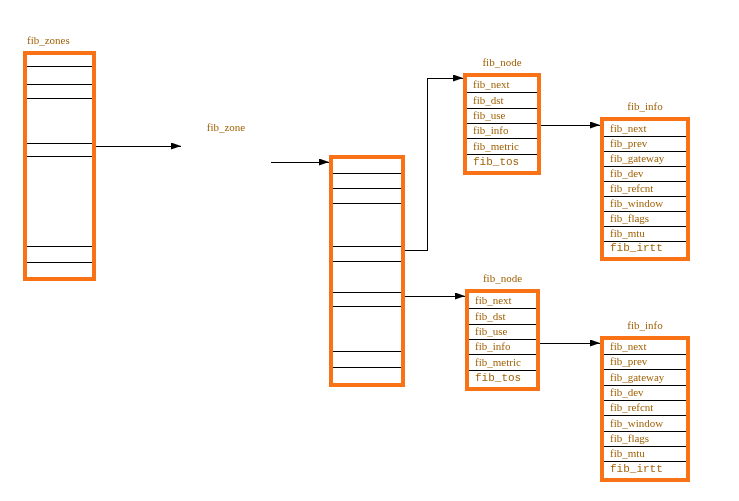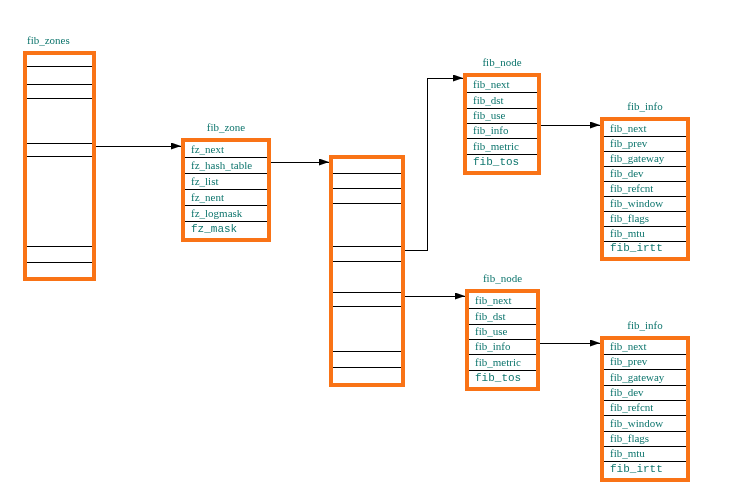--- a/index.html
+++ b/index.html
@@ -2,21 +2,21 @@
 <html><head>
 <meta charset="utf-8">
 <style>
   html,body{margin:0;padding:0;background:#fff;}
   .page{
     position:relative;
     width:739px;height:501px;
     background:#ffffff;
     overflow:hidden;
     font-family:"Liberation Serif","DejaVu Serif",serif;
-    color:#0f766e;
+    color:#a16207;
   }
   .struct-box{
     position:absolute;
     border:4px solid #f97316;
     background:#ffffff;
     box-sizing:border-box;
   }
   .struct-row{
     box-sizing:border-box;
     border-bottom:1px solid #000;
@@ -70,28 +70,20 @@
       <div class="struct-row" style="height: 12px; line-height: 10px;"></div>
       <div class="struct-row" style="height: 18px; line-height: 16px;"></div>
       <div class="struct-row" style="height: 14px; line-height: 12px;"></div>
       <div class="struct-row" style="height: 45px; line-height: 43px;"></div>
       <div class="struct-row" style="height: 13px; line-height: 11px;"></div>
       <div class="struct-row" style="height: 90px; line-height: 88px;"></div>
       <div class="struct-row" style="height: 16px; line-height: 14px;"></div>
       <div class="struct-row" style="height: 14px; line-height: 12px;"></div>
     </div>
     <div class="struct-title" style="left: 181px; top: 121px; width: 90px;">fib_zone</div>
-    <div class="struct-box" style="left: 181px; top: 138px; width: 90px;">
-      <div class="struct-row" style="height: 16px; line-height: 14px;">fz_next</div>
-      <div class="struct-row" style="height: 16px; line-height: 14px;">fz_hash_table</div>
-      <div class="struct-row" style="height: 16px; line-height: 14px;">fz_list</div>
-      <div class="struct-row" style="height: 16px; line-height: 14px;">fz_nent</div>
-      <div class="struct-row" style="height: 16px; line-height: 14px;">fz_logmask</div>
-      <div class="struct-row" style="height: 16px; line-height: 14px;">fz_mask</div>
-    </div>
     <div class="struct-box" style="left: 329px; top: 155px; width: 76px;">
       <div class="struct-row" style="height: 15px; line-height: 13px;"></div>
       <div class="struct-row" style="height: 15px; line-height: 13px;"></div>
       <div class="struct-row" style="height: 15px; line-height: 13px;"></div>
       <div class="struct-row" style="height: 43px; line-height: 41px;"></div>
       <div class="struct-row" style="height: 15px; line-height: 13px;"></div>
       <div class="struct-row" style="height: 31px; line-height: 29px;"></div>
       <div class="struct-row" style="height: 14px; line-height: 12px;"></div>
       <div class="struct-row" style="height: 45px; line-height: 43px;"></div>
       <div class="struct-row" style="height: 16px; line-height: 14px;"></div>

